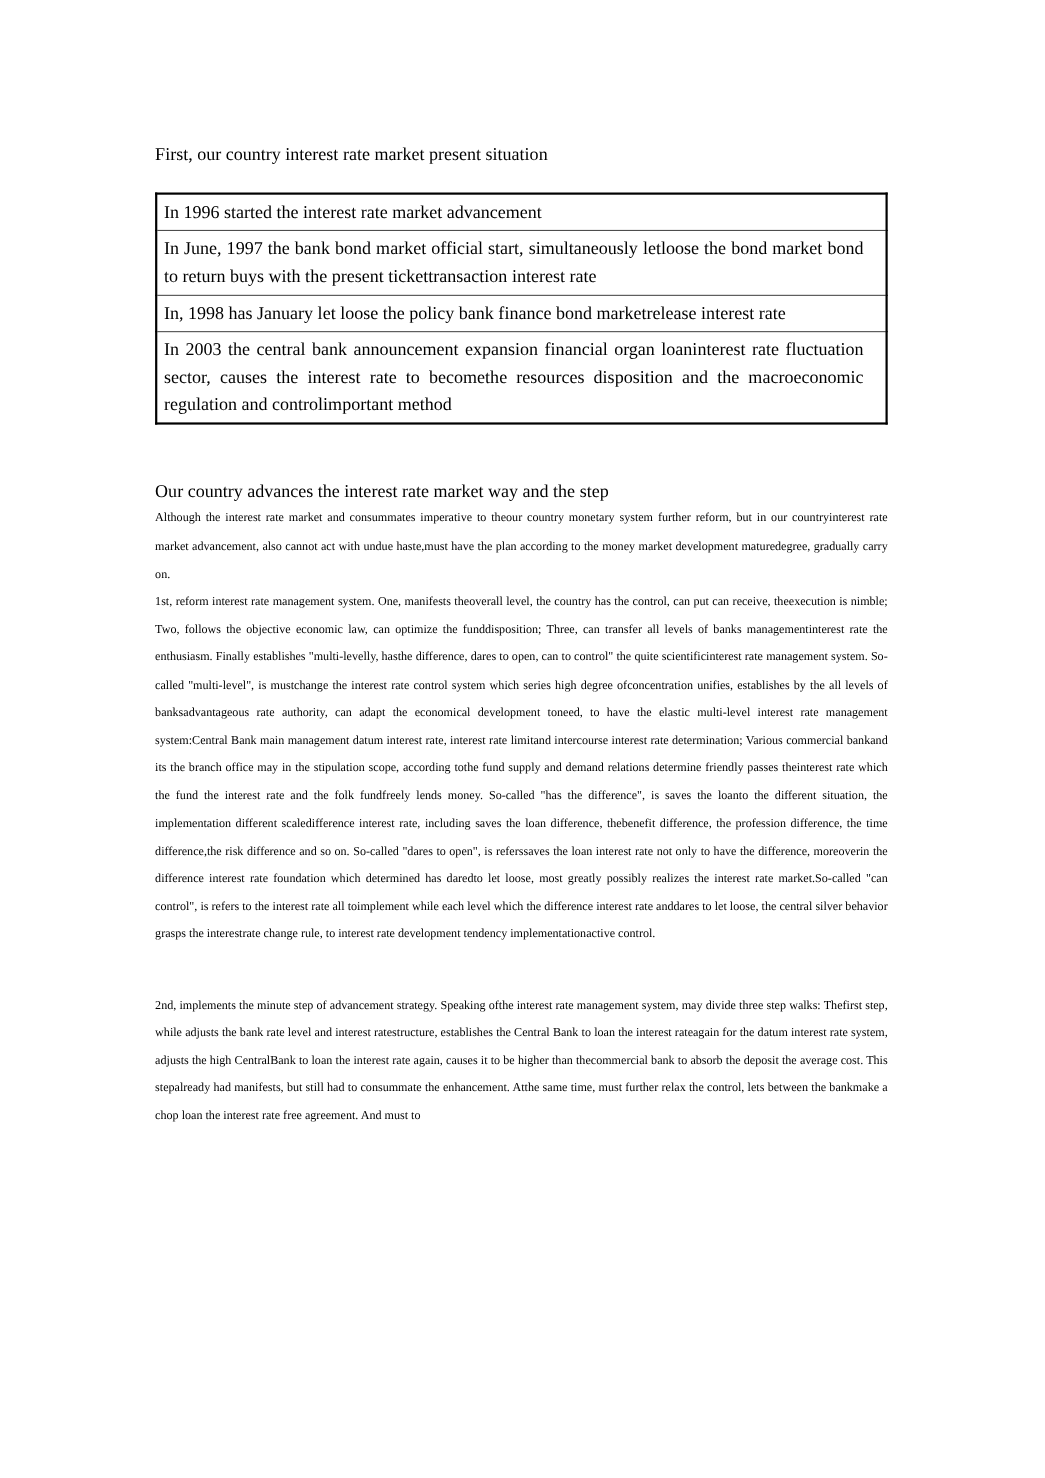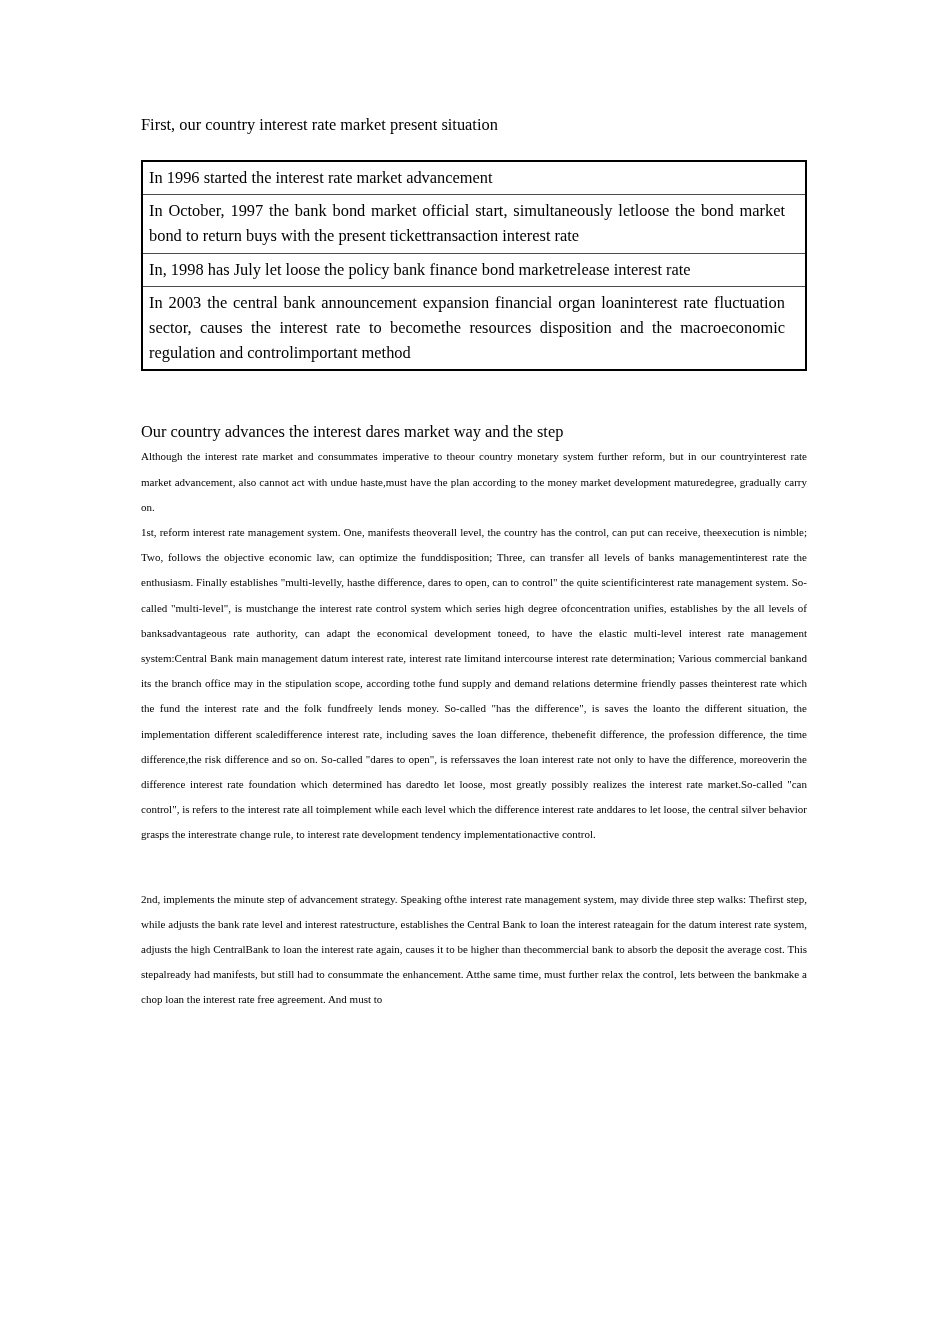--- a/index.html
+++ b/index.html
@@ -16,21 +16,21 @@
     position: relative;
     width: 950px;
     height: 1344px;
     background: #ffffff;
     overflow: hidden;
     box-sizing: border-box;
   }
   .content {
     position: absolute;
     left: 141px;
-    top: 112px;
+    top: 127px;
     width: 666px;
   }
 
   
   .heading {
     font-size: 16.4px;
     line-height: 25px;
     text-align: left;
     margin: 0;
     white-space: nowrap;
@@ -79,34 +79,34 @@
     <p class="heading">First, our country interest rate market present situation</p>
 
     <div class="spacer-after-intro"></div>
 
     <table class="ir-table">
       <tbody>
         <tr>
           <td class="single">In 1996 started the interest rate market advancement</td>
         </tr>
         <tr>
-          <td>In October, 1997 the bank bond market official start, simultaneously letloose the bond market bond to return buys with the present tickettransaction interest rate</td>
+          <td>In June, 1997 the bank bond market official start, simultaneously letloose the bond market bond to return buys with the present tickettransaction interest rate</td>
         </tr>
         <tr>
-          <td class="single">In, 1998 has July let loose the policy bank finance bond marketrelease interest rate</td>
+          <td class="single">In, 1998 has January let loose the policy bank finance bond marketrelease interest rate</td>
         </tr>
         <tr>
           <td>In 2003 the central bank announcement expansion financial organ loaninterest rate fluctuation sector, causes the interest rate to becomethe resources disposition and the macroeconomic regulation and controlimportant method</td>
         </tr>
       </tbody>
     </table>
 
     <div class="spacer-after-table"></div>
 
-    <p class="heading">Our country advances the interest dares market way and the step</p>
+    <p class="heading">Our country advances the interest rate market way and the step</p>
 
     <p class="para">Although the interest rate market and consummates imperative to theour country monetary system further reform, but in our countryinterest rate market advancement, also cannot act with undue haste,must have the plan according to the money market development maturedegree, gradually carry on.</p>
 
     <p class="para">1st, reform interest rate management system. One, manifests theoverall level, the country has the control, can put can receive, theexecution is nimble; Two, follows the objective economic law, can optimize the funddisposition; Three, can transfer all levels of banks managementinterest rate the enthusiasm. Finally establishes "multi-levelly, hasthe difference, dares to open, can to control" the quite scientificinterest rate management system. So-called "multi-level", is mustchange the interest rate control system which series high degree ofconcentration unifies, establishes by the all levels of banksadvantageous rate authority, can adapt the economical development toneed, to have the elastic multi-level interest rate management system:Central Bank main management datum interest rate, interest rate limitand intercourse interest rate determination; Various commercial bankand its the branch office may in the stipulation scope, according tothe fund supply and demand relations determine friendly passes theinterest rate which the fund the interest rate and the folk fundfreely lends money. So-called "has the difference", is saves the loanto the different situation, the implementation different scaledifference interest rate, including saves the loan difference, thebenefit difference, the profession difference, the time difference,the risk difference and so on. So-called "dares to open", is referssaves the loan interest rate not only to have the difference, moreoverin the difference interest rate foundation which determined has daredto let loose, most greatly possibly realizes the interest rate market.So-called "can control", is refers to the interest rate all toimplement while each level which the difference interest rate anddares to let loose, the central silver behavior grasps the interestrate change rule, to interest rate development tendency implementationactive control.</p>
 
     <p class="para">2nd, implements the minute step of advancement strategy. Speaking ofthe interest rate management system, may divide three step walks: Thefirst step, while adjusts the bank rate level and interest ratestructure, establishes the Central Bank to loan the interest rateagain for the datum interest rate system, adjusts the high CentralBank to loan the interest rate again, causes it to be higher than thecommercial bank to absorb the deposit the average cost. This stepalready had manifests, but still had to consummate the enhancement. Atthe same time, must further relax the control, lets between the bankmake a chop loan the interest rate free agreement. And must to</p>
 
   </div>
 </div>
 

